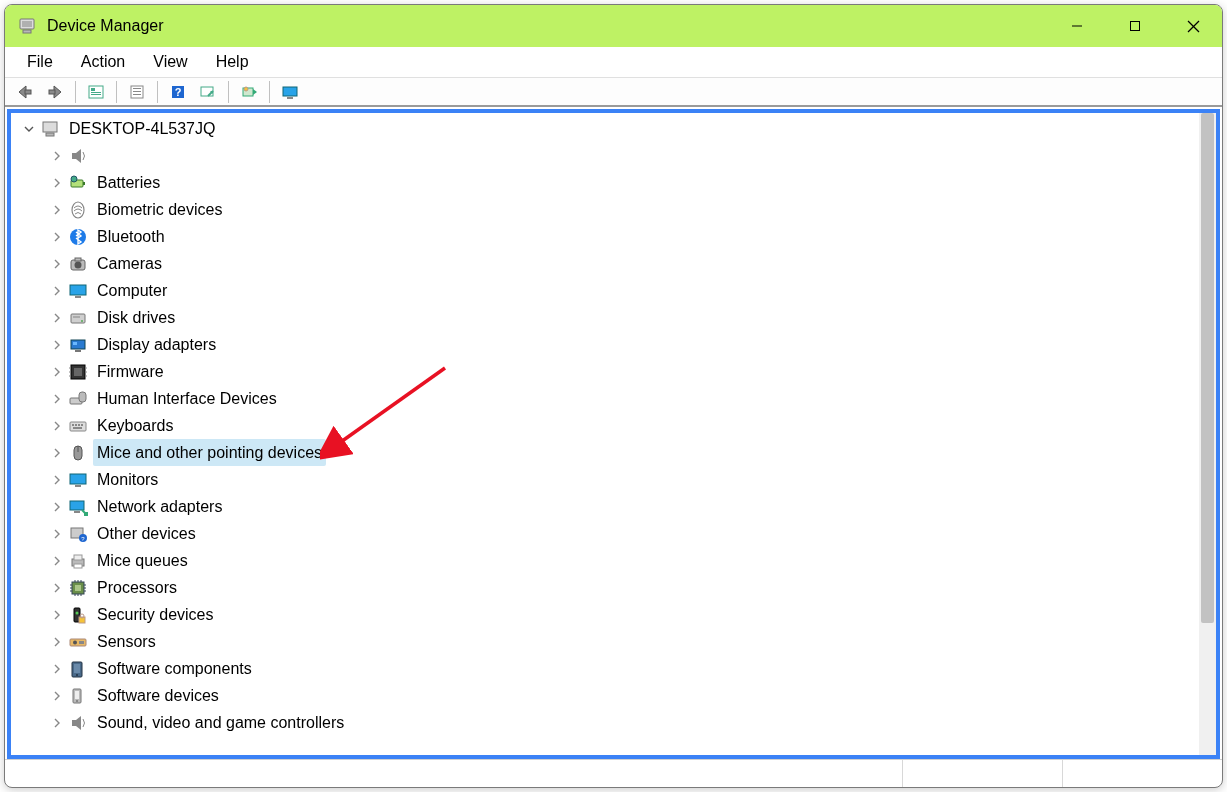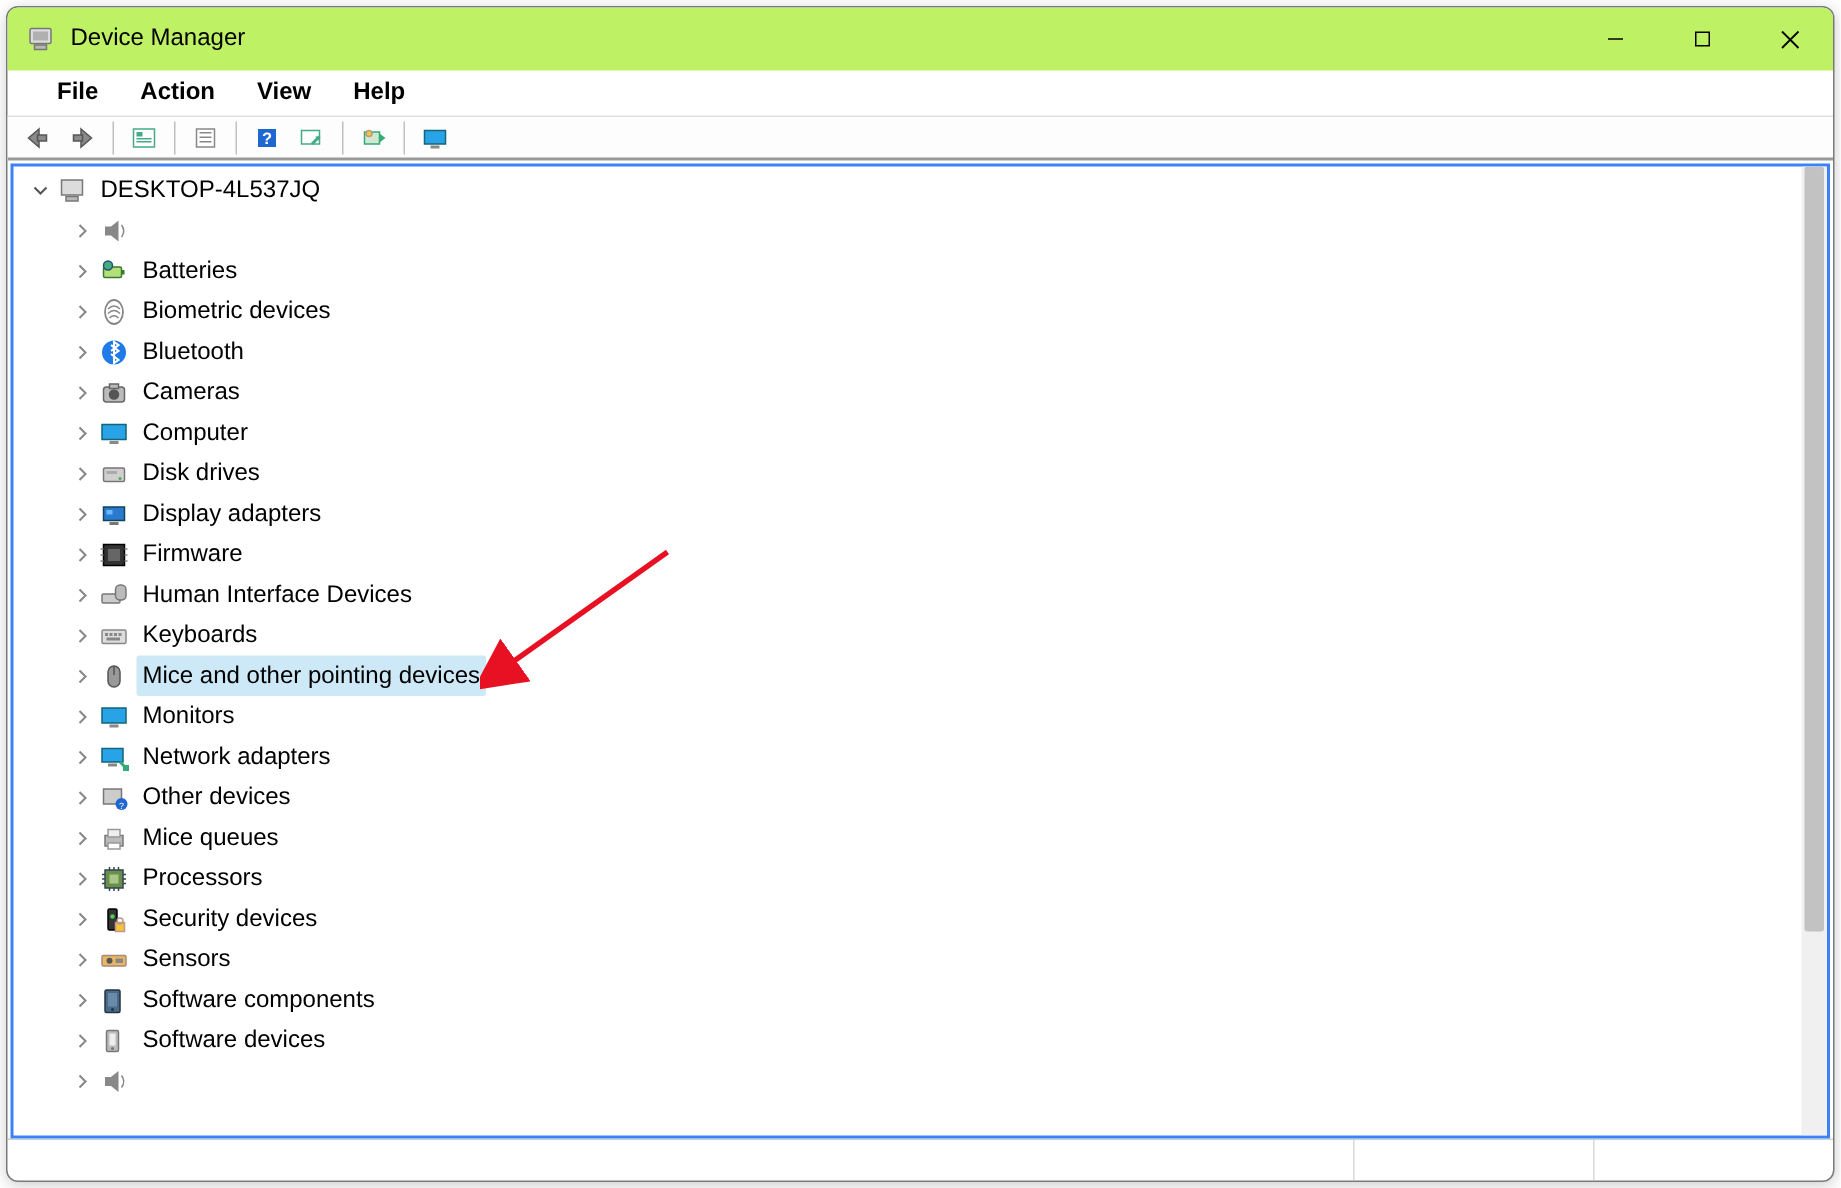--- a/index.html
+++ b/index.html
@@ -31,45 +31,44 @@
     background:#bef264;
   }
   .titlebar .app-icon { width:20px; height:20px; margin-right:10px;}
   .titlebar .title-text { font-size:16px; flex:1;}
   .title-btns { display:flex; height:100%; }
   .title-btn { width:58px; display:flex; align-items:center; justify-content:center; }
   
   .menubar {
     display:flex; align-items:center;
     height:30px;
-    padding:0 19px;
+    padding:0 8px;
     gap:0;
     border-bottom:1px solid transparent;
     font-size:16px;
-    font-weight:bold;
   }
   .menu-item { padding:2px 14px; }
   
   .toolbar {
     height:30px;
     display:flex; align-items:center;
     padding:2px 6px;
     gap:2px;
     border-top:1px solid #e0e0e0;
     border-bottom:2px solid #9a9a9a;
     background:#fdfdfd;
   }
   .tb-btn { width:28px; height:24px; display:flex; align-items:center; justify-content:center; }
   .tb-sep { width:1px; height:22px; background:#c0c0c0; margin:0 4px;}
   
   .client {
     flex:1;
     position:relative;
     background:#fff;
-    border:2px solid #3b82f6;
+    border:4px solid #3b82f6;
     margin:2px 2px 0 2px;
     overflow:hidden;
   }
   .tree {
     position:absolute; left:4px; right:18px; top:2px; bottom:0;
     overflow:hidden;
     font-size:16px;
     line-height:27px;
   }
   .row { display:flex; align-items:center; height:27px; white-space:nowrap;}
@@ -548,20 +547,21 @@
               <path d="M3 1 L7 5 L3 9" fill="none" stroke="#888" stroke-width="1.4"></path>
             </svg>
           </span>
     <span class="node-icon">
             <svg width="20" height="20">
               <rect x="4" y="7" width="4" height="6" fill="#888"></rect>
               <path d="M8 7 L13 3 L13 17 L8 13 Z" fill="#888"></path>
               <path d="M15 6 Q18 10 15 14" stroke="#888" fill="none"></path>
             </svg>
           </span>
+    <span class="node-label">Sound, video and game controllers</span>
   </div>
       </div>
     <div class="vscroll">
       <div class="thumb"></div>
     </div>
   </div>
 
   <div class="statusbar">
     <div class="status-cell"></div>
     <div class="status-cell"></div>

